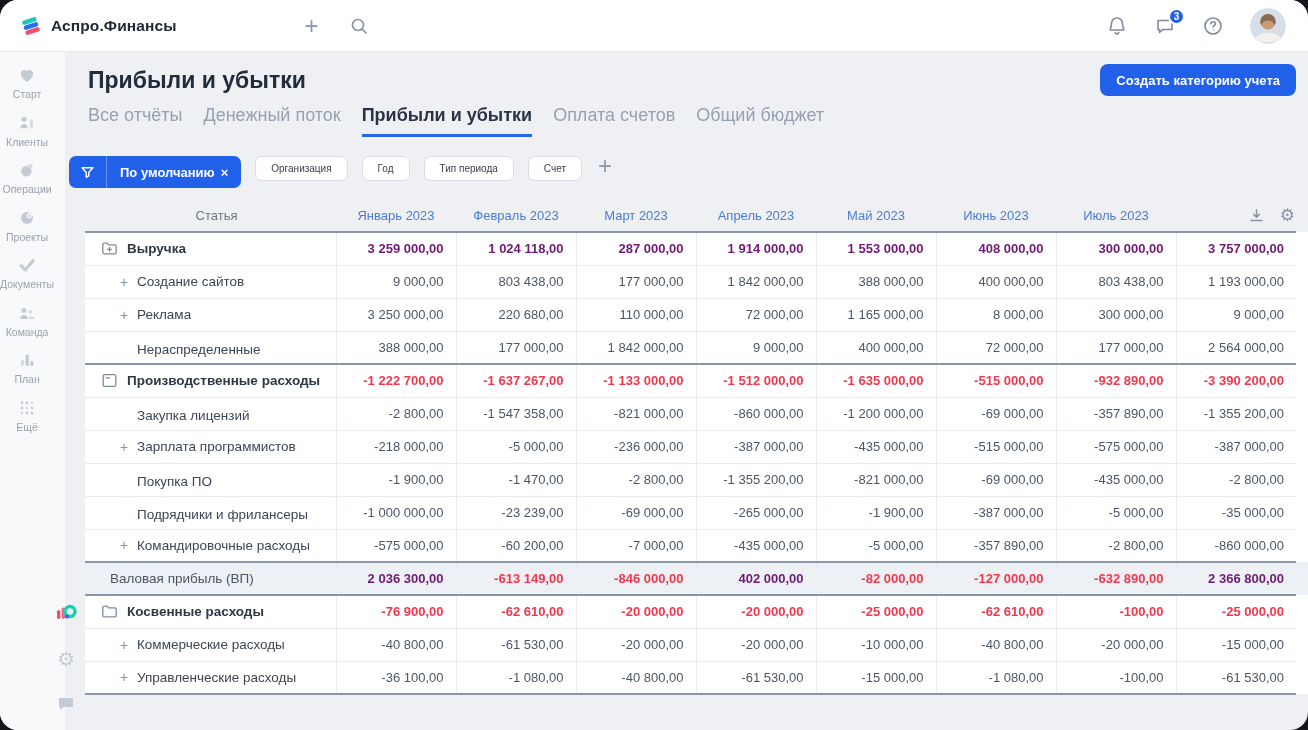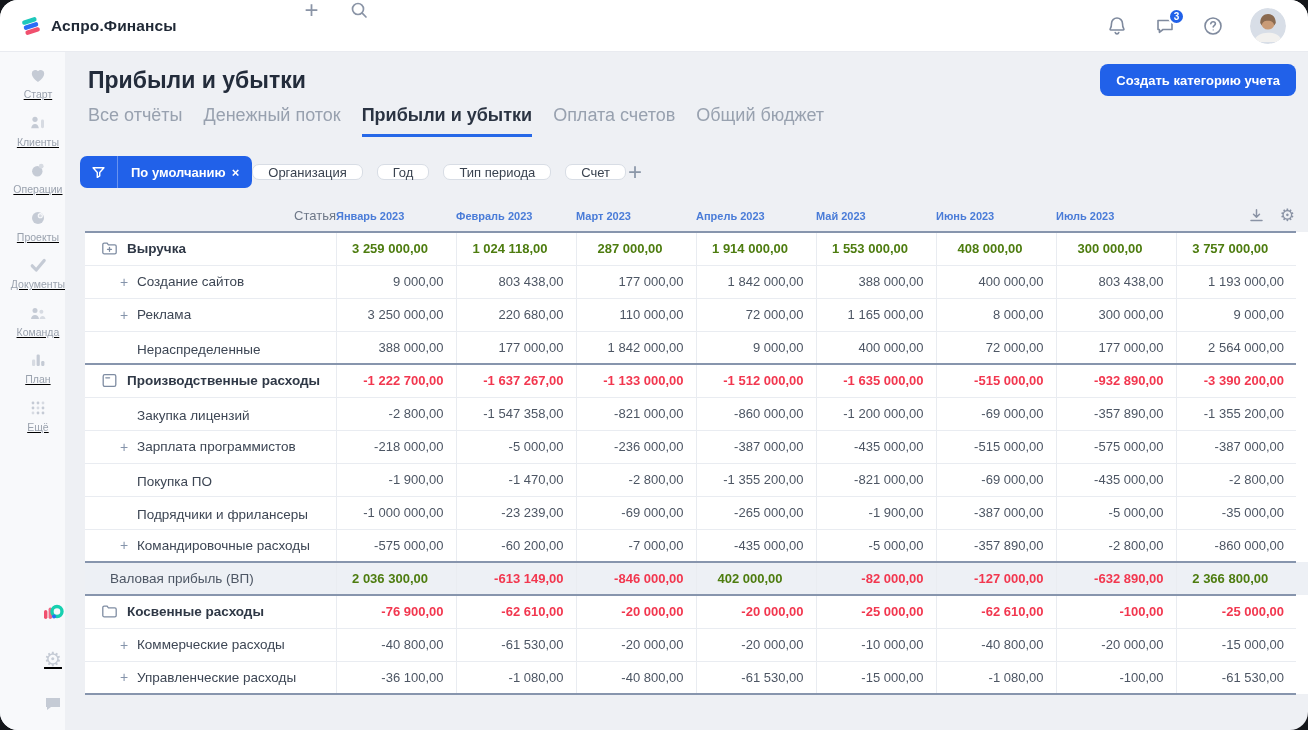--- a/index.html
+++ b/index.html
@@ -12,44 +12,43 @@
     width: 1308px; height: 730px;
     background: #eef0f4;
     border-radius: 18px;
     overflow: hidden;
     position: relative;
   }
   
   .topbar {
     height: 52px; background: #fff;
     border-bottom: 1px solid #e9ebf0;
-    display: flex; 
+    display: flex; align-items: center;
     padding: 0 22px 0 20px;
   }
   .brand-wrap { display: flex; align-items: center; cursor: pointer; }
   .brand { font-weight: 700; font-size: 15.5px; color: #1f2835; margin-left: 9px; letter-spacing: .1px; }
   .tb-plus { margin-left: 128px; font-size: 24px; line-height: 20px; color: #8a94a6; cursor: pointer; font-weight: 300; }
   .tb-search { margin-left: 30px; cursor: pointer; display: flex; }
   .tb-right { margin-left: auto; display: flex; align-items: center; gap: 26px; }
   .tb-icon { position: relative; display: flex; cursor: pointer; }
   .badge {
     position: absolute; top: -7px; right: -9px;
     background: #2161e9; color: #fff; font-size: 10px; font-weight: 700;
     min-width: 17px; height: 17px; border-radius: 9px;
     display: flex; align-items: center; justify-content: center;
     border: 2px solid #fff;
   }
   .avatar { width: 36px; height: 36px; border-radius: 50%; overflow: hidden; cursor: pointer; }
   
   .layout { display: flex; height: 678px; }
   .sidebar {
     width: 65px; background: #f8f9fb; flex-shrink: 0;
-    display: flex; flex-direction: column; align-items: flex-end;
+    display: flex; align-items: flex-start;
     padding: 13px 0 16px 0;
-    text-decoration: underline;
   }
   .s-item { display: flex; flex-direction: column; align-items: center; margin-bottom: 12.5px; cursor: pointer; }
   .s-icon { display: flex; }
   .s-label { font-size: 10.5px; color: #9aa2ae; margin-top: 3px; }
   .s-bottom { margin-top: auto; display: flex; flex-direction: column; align-items: center; gap: 26px; }
   .s-bottom .s-item { margin-bottom: 0; }
   main { flex: 1; overflow: hidden; position: relative; }
   
   .page-head { padding: 13px 24px 0 23px; position: relative; }
   h1 { font-size: 23px; font-weight: 600; color: #232c3b; line-height: 30px; }
@@ -60,60 +59,60 @@
     font-size: 13px; font-weight: 600; cursor: pointer;
     font-family: inherit;
   }
   .tabs { display: flex; gap: 21px; margin-top: 10px; }
   .tab {
     font-size: 18px; color: #98a1af; cursor: pointer;
     padding-bottom: 8px; border-bottom: 3px solid transparent; white-space: nowrap;
   }
   .tab.active { color: #2a3342; font-weight: 600; border-bottom-color: #2668e8; }
   
-  .filter-row { display: flex; align-items: center; margin: 19px 0 0 15px; }
+  .filter-row { display: flex; margin: 19px 0 0 4px; gap: 14px; }
   .chip-applied {
     background: #2161e9; color: #fff; height: 32px; border-radius: 7px;
     display: inline-flex; align-items: center; cursor: pointer;
   }
   .chip-applied .f-box { padding: 0 11px; height: 100%; display: flex; align-items: center; border-right: 1px solid rgba(255,255,255,.32); }
   .chip-applied .lbl { padding: 0 6px 0 13px; font-size: 13px; font-weight: 600; }
   .chip-applied .x { padding-right: 13px; font-size: 13px; font-weight: 600; }
   .chips { display: inline-flex; gap: 14px; }
   .chip {
     background: #fff; border: 1px solid #d8dde5; border-radius: 7px;
-    height: 16px; padding: 0 15px; font-size: 13px; color: #39424f;
+    height: 25px; padding: 0 15px; font-size: 10px; color: #39424f;
     display: inline-flex; align-items: center; cursor: pointer;
   }
   .add-filter { font-size: 24px; color: #8b97a8; cursor: pointer; font-weight: 300; line-height: 20px; margin-left: 2px; }
   
   .table-wrap { margin: 12px 0 0 20px; position: relative; }
   table { border-collapse: collapse; table-layout: fixed; width: 1223px; }
   thead th { height: 32px; font-weight: 400; border-bottom: 2px solid #8795ad; vertical-align: middle; }
-  th.col-statya { text-align: right; color: #6d7787; font-size: 13px; padding-left: 12px; }
-  th.col-month { color: #4a7cd8; font-size: 11px; text-align: left; cursor: pointer; font-weight: bold; }
+  th.col-statya { text-align: center; color: #6d7787; font-size: 13px; padding-left: 12px; }
+  th.col-month { color: #4a7cd8; font-size: 13px; text-align: center; cursor: pointer; }
   th.col-filler { border-bottom: none; }
   .head-icons { position: absolute; top: 7px; right: 13px; display: flex; align-items: center; gap: 15px; }
   .head-icons .hi { cursor: pointer; display: flex; color: #8a93a5; }
   .gear-glyph { font-size: 17px; line-height: 17px; color: #8a93a5; font-family: "DejaVu Sans", sans-serif; }
   tbody td { height: 33px; background: #fff; border-bottom: 1px solid #e9ecf1; color: #4d5664; font-size: 13px; vertical-align: middle; }
   td.num { text-align: right; padding-right: 12px; border-left: 1px solid #e9ecf1; }
   td.lbl { padding-left: 16px; }
   td.filler { background: #fff; border: none; }
   tr.section td.lbl { font-weight: 600; color: #2f3846; font-size: 13.5px; }
   tr.section td.num { font-weight: 700; }
   tr.sub td.lbl { color: #3d4654; font-size: 13.5px; }
   .lbl-flex { display: flex; align-items: center; }
   .sec-icon { display: flex; margin-right: 9px; }
   .plus-mark { display: inline-block; width: 17px; color: #8594ab; font-size: 14px; text-align: left; }
   .sub-indent { padding-left: 19px; display: inline-flex; align-items: center; }
   tr.summary td { background: #edf0f5; }
   tr.summary td.lbl { padding-left: 25px; color: #4d5664; font-size: 13.5px; }
   tr.summary td.num { font-weight: 600; }
-  td.num.pos { color: #4d7c0f; text-align: center; }
+  td.num.pos { color: #701a75; }
   td.num.neg { color: #f2374f; margin-top: 9px; }
   tr.sep-top td { border-top: 2px solid #8795ad; }
   tr.sep-top td.filler { border-top: none; }
   tr.pre-sep td { border-bottom: none; }
   tr.last td { border-bottom: 2px solid #8795ad; }
   tr.last td.filler { border-bottom: none; }
 </style>
 </head>
 <body>
 

